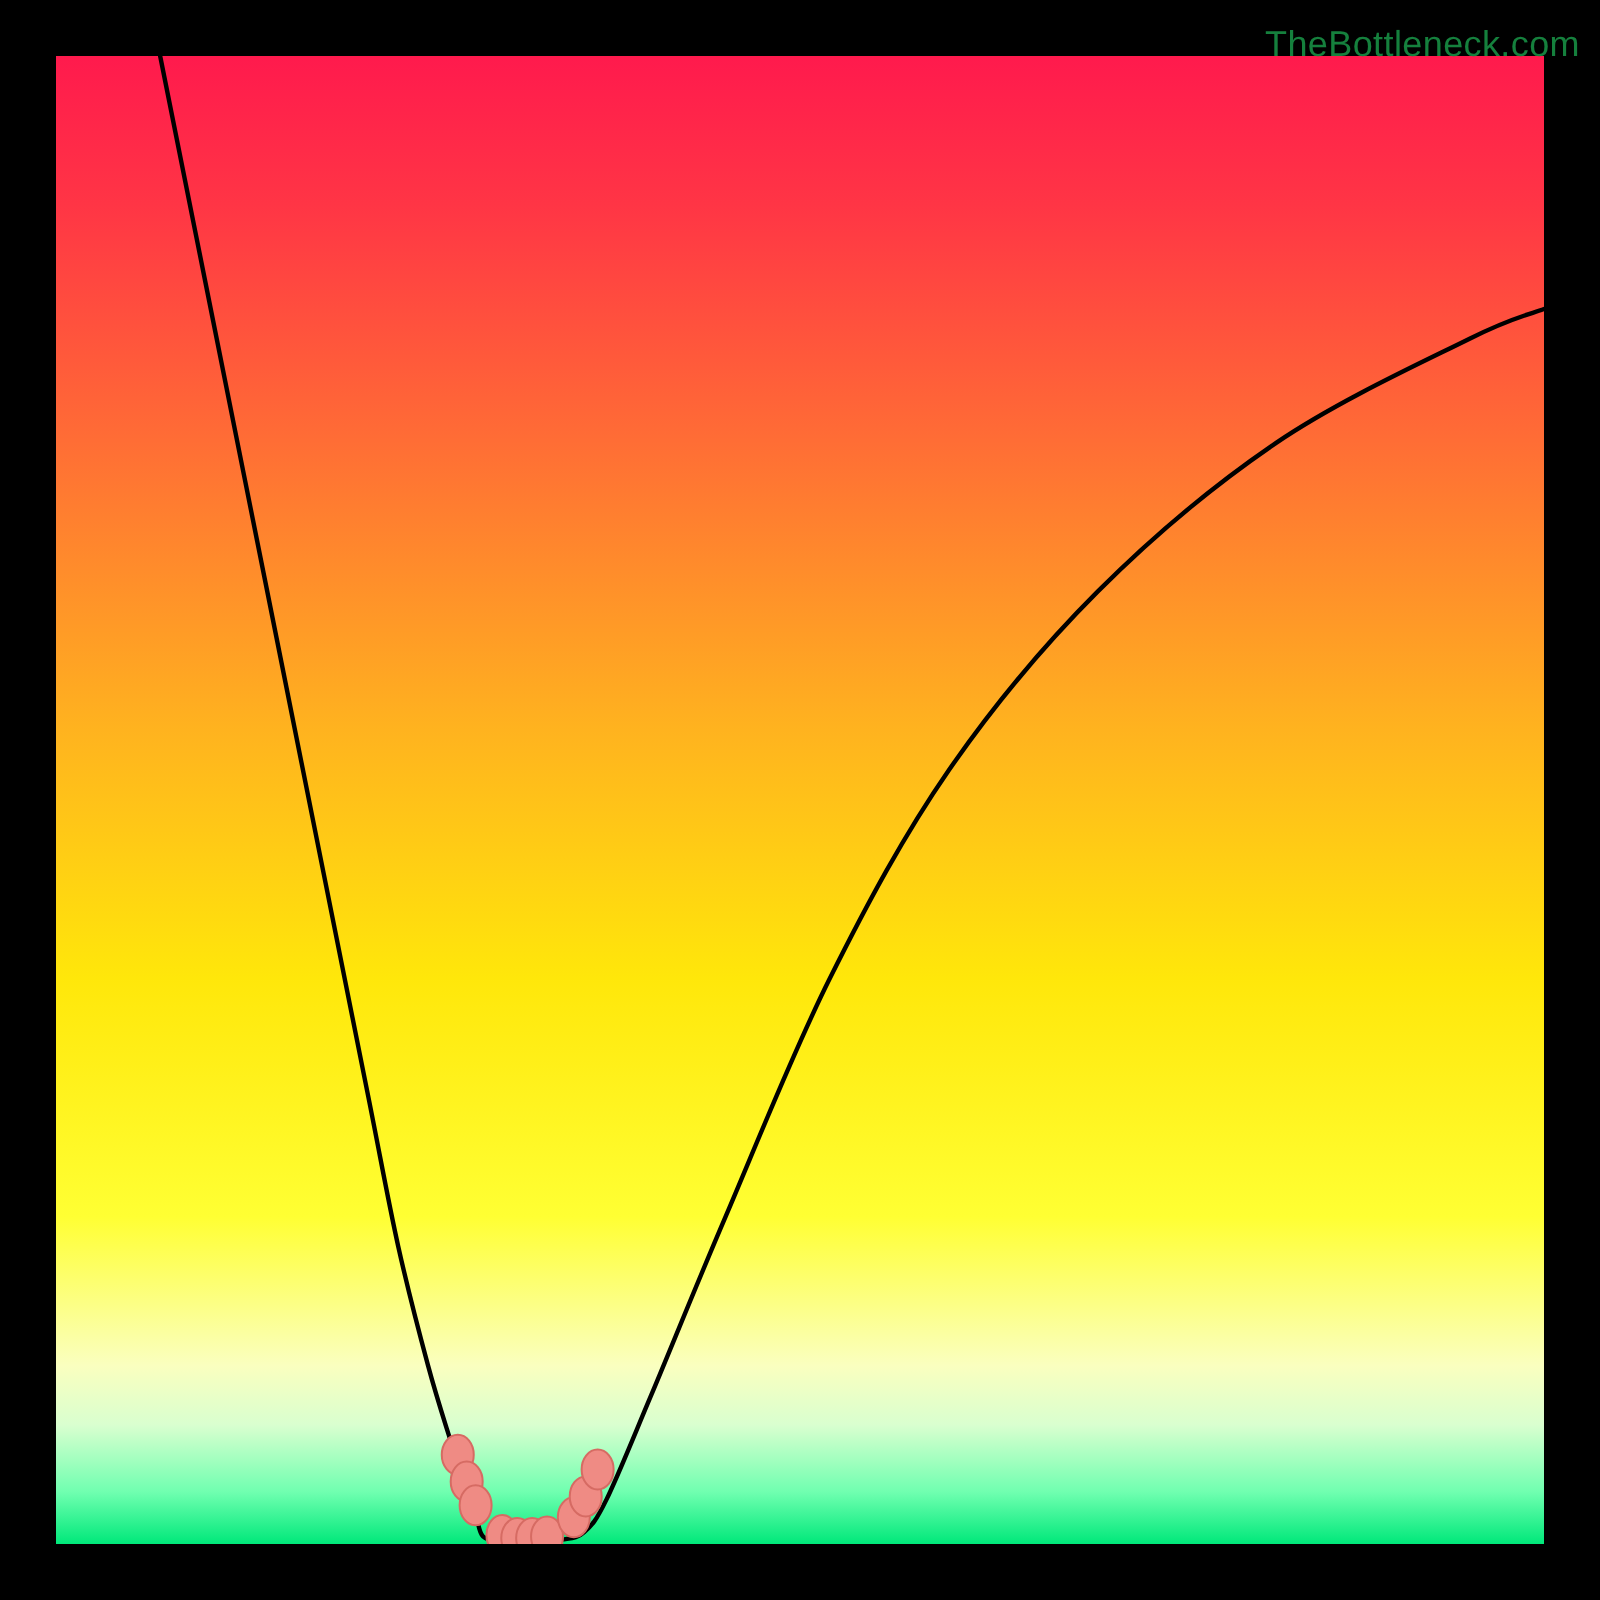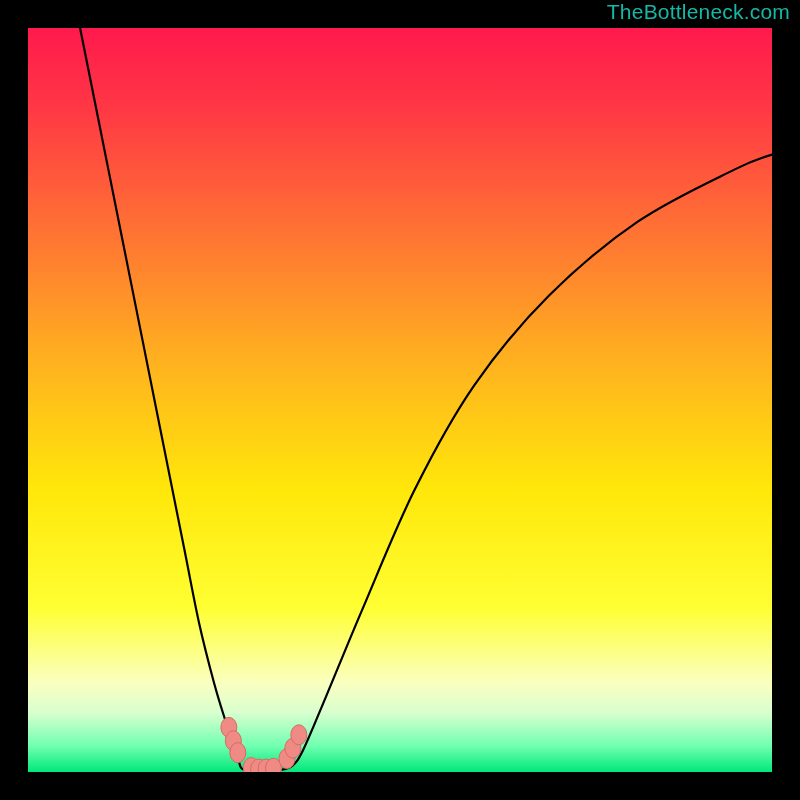--- a/index.html
+++ b/index.html
@@ -21,24 +21,24 @@
   }
   .plot {
     position: absolute;
     left: 0;
     top: 0;
     width: 744px;
     height: 744px;
   }
   .watermark {
     position: absolute;
-    top: 0;
+    top: 12px;
     right: 10px;
-    color: #14b8a6;
-    font-size: 21px;
+    color: #15803d;
+    font-size: 18px;
     font-weight: 500;
     letter-spacing: 0.2px;
     user-select: none;
   }
   svg { display: block; }
 </style>
 </head>
 <body>
 
 <div class="frame">

